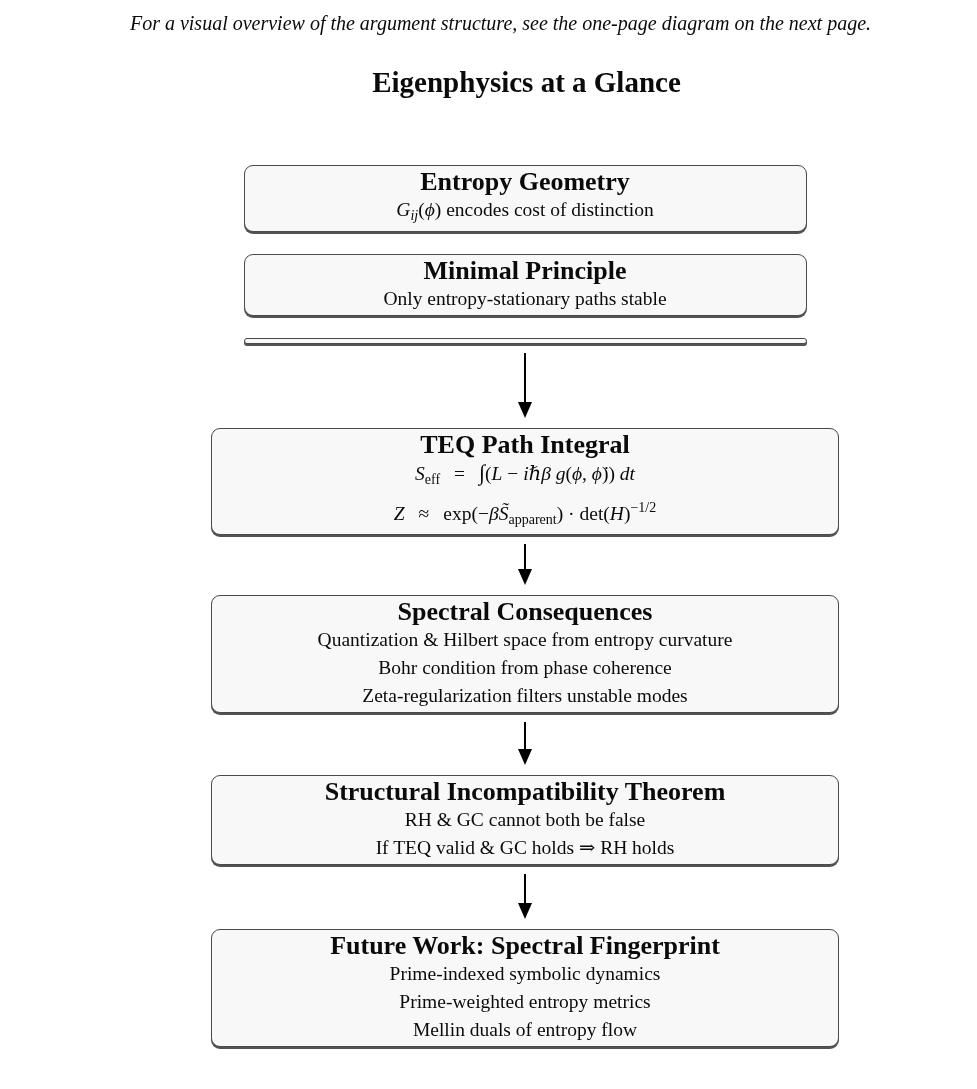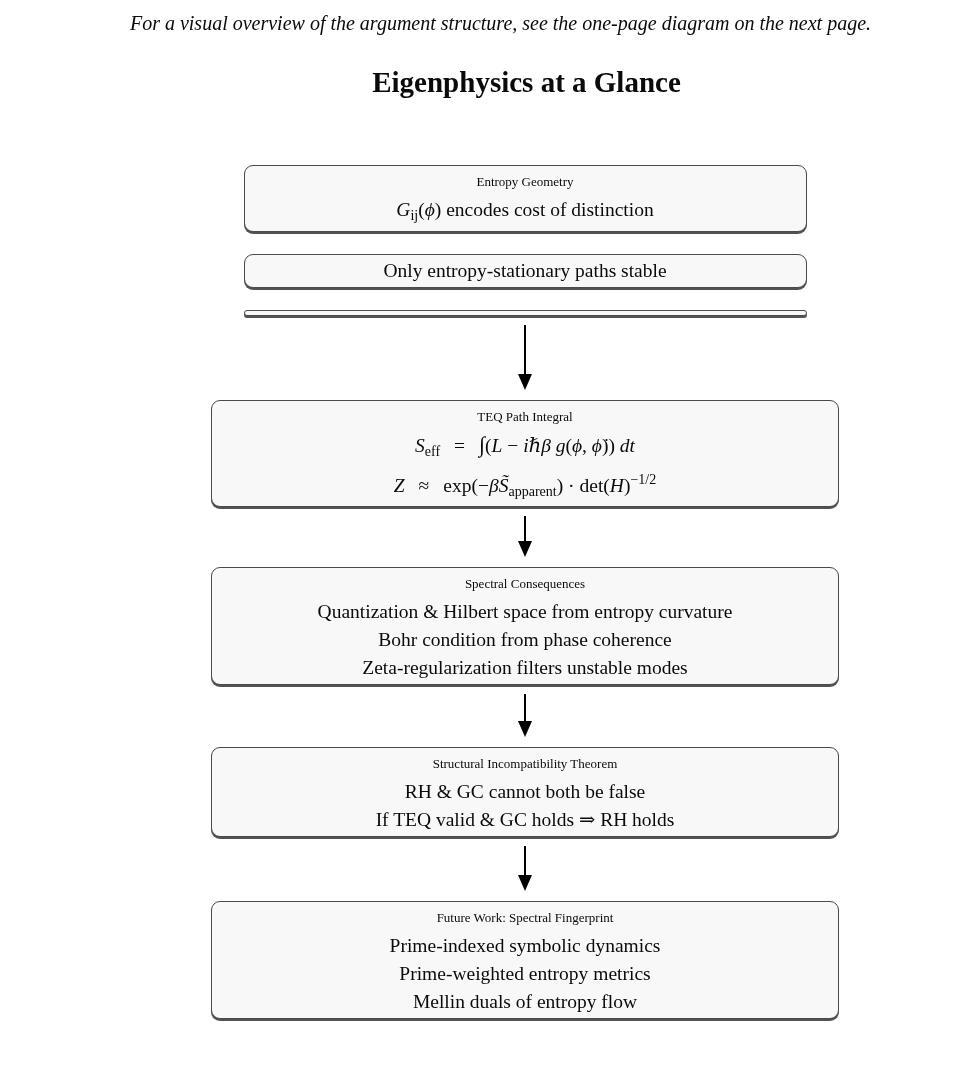--- a/index.html
+++ b/index.html
@@ -24,27 +24,27 @@
   .box{
     box-sizing:border-box;text-align:center;
     background:var(--box-fill,#f8f8f8);
     border:1.5px solid var(--box-border,#4a4a4a);
     border-radius:9px;
     box-shadow:0 2px 0 rgba(45,45,45,0.82);
     padding:2px 8px;
   }
   .box.narrow{width:563px;}
   .box.wide{width:628px;}
-  .box-title{font-weight:normal;font-size:13px;line-height:28px;}
+  .box-title{font-weight:bold;font-size:26px;line-height:28px;}
   .box-line{font-size:19.5px;line-height:28px;white-space:nowrap;}
   .seg-r{font-style:normal;}
   .seg-i{font-style:italic;}
   .seg-scr{font-style:italic;}
   .seg-sub{font-size:0.72em;vertical-align:-0.28em;}
-  .seg-subi{font-size:0.72em;vertical-align:-0.28em;}
+  .seg-subi{font-style:italic;font-size:0.72em;vertical-align:-0.28em;}
   .seg-sup{font-size:0.72em;vertical-align:0.55em;}
   .seg-rel{padding:0 14px;}
   .seg-int{font-size:1.12em;}
   .gap{width:100%;}
   .arrow{
     box-sizing:border-box;display:flex;flex-direction:column;align-items:center;
     padding-top:9px;
   }
   .arrow-shaft{width:2px;flex:1;background:#000;}
   .arrow-head{
@@ -58,20 +58,21 @@
 
 <div class="note">For a visual overview of the argument structure, see the one-page diagram on the next page.</div>
 <div class="page-title">Eigenphysics at a Glance</div>
 <div class="diagram">
     <div class="box narrow">
       <div class="box-title">Entropy Geometry</div>
       <div class="box-line"><span class="seg-i">G</span><span class="seg-subi">ij</span><span class="seg-r">(</span><span class="seg-i">ϕ</span><span class="seg-r">) encodes cost of distinction</span></div>
     </div>
     <div class="gap" style="height: 22px;"></div>
     <div class="box narrow">
+      <div class="box-title">Minimal Principle</div>
       <div class="box-line"><span class="seg-r">Only entropy-stationary paths stable</span></div>
     </div>
     <div class="gap" style="height: 22px;"></div>
     <div class="box narrow">
     </div>
     <div class="arrow" style="height: 84px;">
       <div class="arrow-shaft" style="background: rgb(0, 0, 0);"></div>
       <div class="arrow-head" style="border-top-color: rgb(0, 0, 0);"></div>
     </div>
     <div class="box wide">

